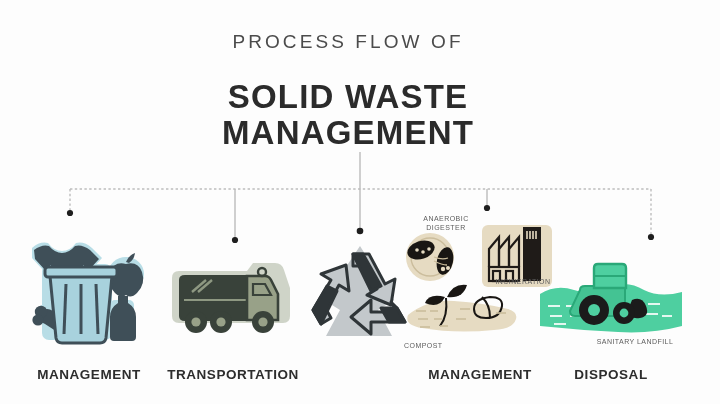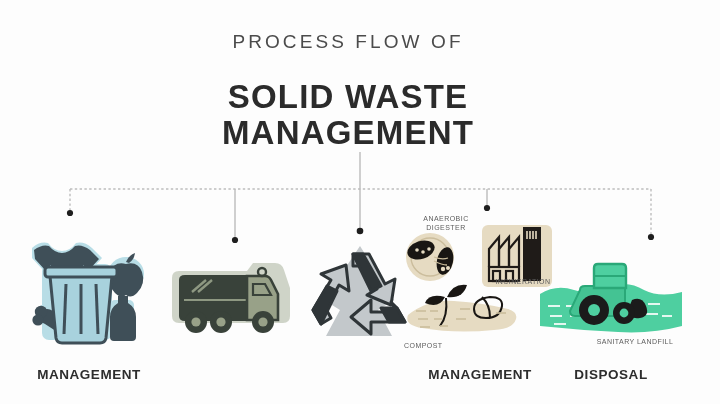--- a/index.html
+++ b/index.html
@@ -207,20 +207,21 @@
         <g>
           <circle cx="38" cy="88" r="11" fill="#39423a"></circle>
           <circle cx="38" cy="88" r="4.6" fill="#98a188"></circle>
           <circle cx="63" cy="88" r="11" fill="#39423a"></circle>
           <circle cx="63" cy="88" r="4.6" fill="#98a188"></circle>
           <circle cx="105" cy="88" r="11" fill="#39423a"></circle>
           <circle cx="105" cy="88" r="4.6" fill="#98a188"></circle>
         </g>
       </svg>
     </div>
+    <div class="stage-label">TRANSPORTATION</div>
   </div>
 
   <div class="stage stage-recovery">
     <div class="stage-art">
       <svg viewBox="0 0 150 120" width="150" height="120">
 
         <path d="M75 12 l34 54 l-16 10 l14 26 h-66 l14 -26 l-16 -10z" fill="#c3c8cb"></path>
         <g stroke="#2f3538" stroke-width="3" stroke-linejoin="round">
 
           <path d="M68 20 l16 0 l16 30 l10 -5 l-4 26 l-24 -10 l10 -6 l-13 -23 l-11 0z" fill="#c3c8cb"></path>

